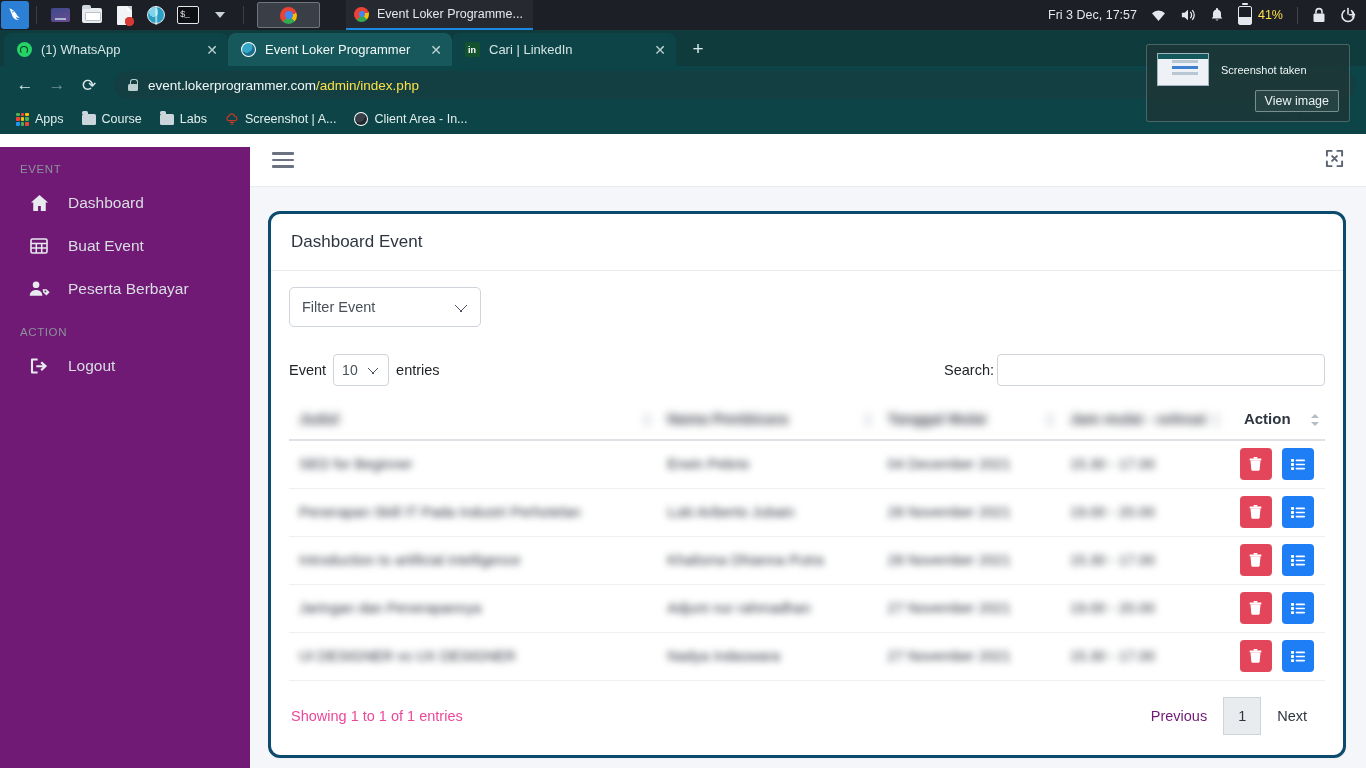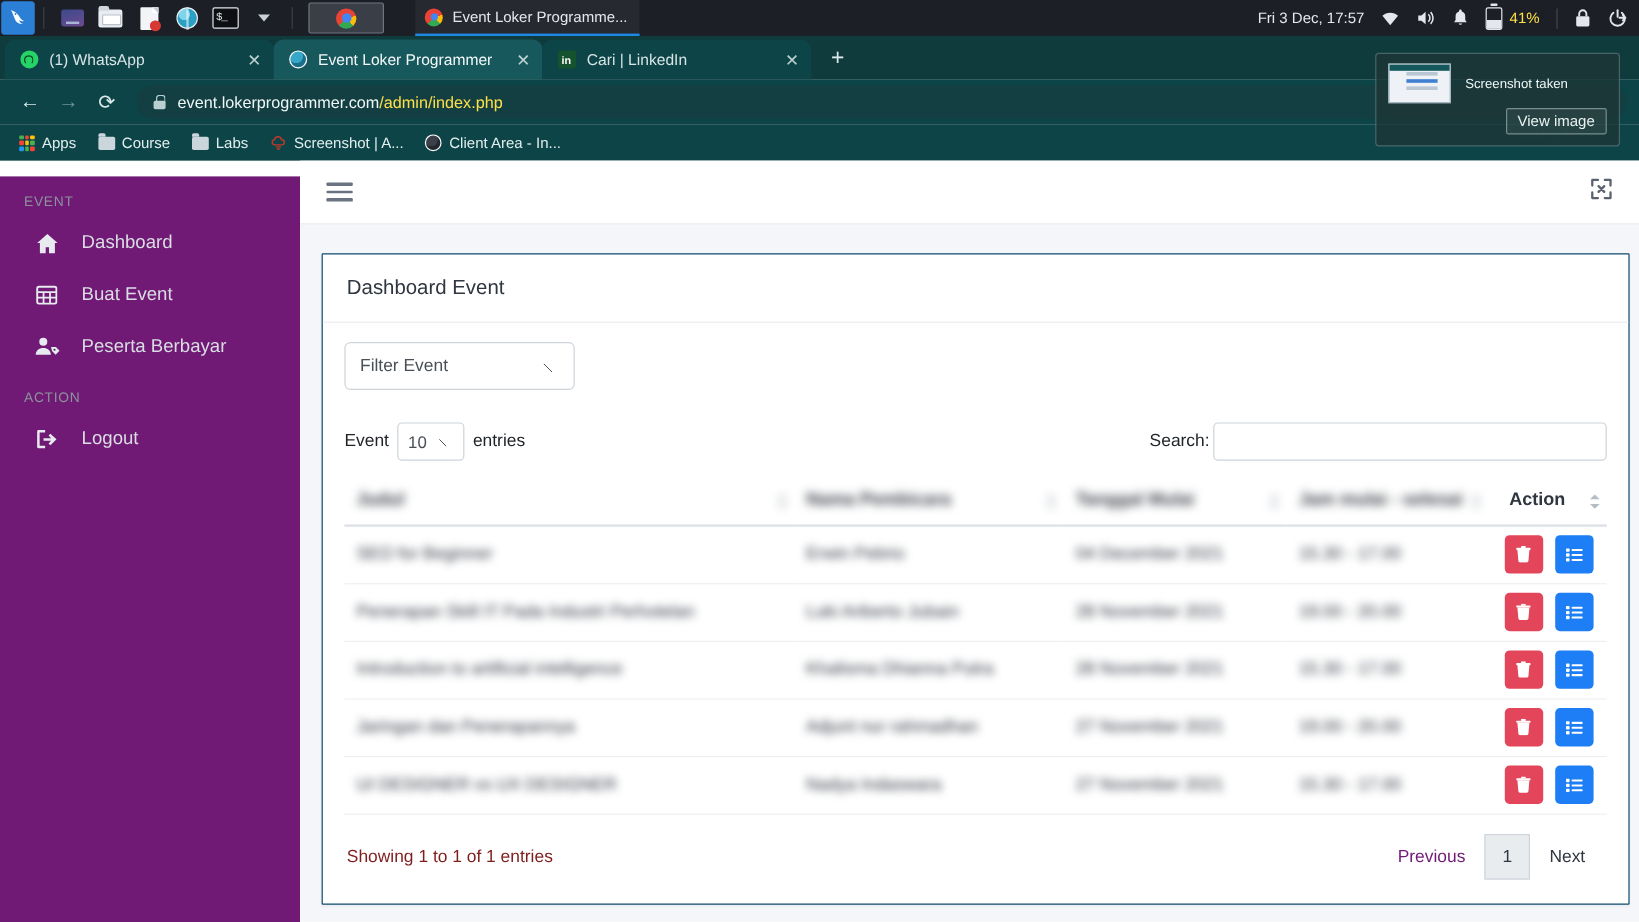--- a/index.html
+++ b/index.html
@@ -169,21 +169,21 @@
   .side-ic { width:22px; display:flex; align-items:center; justify-content:center; color:#e7eaee; flex:none; }
 
   #content { position:absolute; left:250px; top:0; width:1116px; height:634px; background:#f4f6f9; }
   #topnav { height:52px; background:#fff; display:flex; align-items:center; justify-content:space-between;
      padding:0 22px; box-shadow:0 1px 0 rgba(0,0,0,.04); }
   .burger { width:22px; display:flex; flex-direction:column; gap:4px; }
   .burger i { display:block; height:2.4px; background:#6b7280; border-radius:1px; }
   .expand-ic { color:#5a6270; }
 
   #card {
-    margin:25px 8px 0 18px; background:#fff; border:1px solid #0c4a6e; border-radius:1px;
+    margin:25px 20px 0 18px; background:#fff; border:3px solid #0c4a6e; border-radius:12px;
     box-shadow:0 1px 2px rgba(0,0,0,.04);
   }
   #card-head { padding:18px 20px; border-bottom:1px solid #e9ecef; }
   #card-title { font-size:17px; color:#2f3640; font-weight:normal; }
   #card-body { padding:16px 18px 12px 18px; }
 
   .filter-select {
     width:192px; height:40px; border:1px solid #ced4da; border-radius:5px;
     background:#fff; color:#495057; font-size:14.5px; padding:0 12px;
     font-family:"Liberation Sans",sans-serif;
@@ -237,21 +237,21 @@
   tbody td.blurred { filter:blur(3.6px); }
   .btn-act {
     width:32px;height:32px;border:none;border-radius:4px;display:inline-flex;
     align-items:center;justify-content:center;vertical-align:middle;
   }
   .btn-del { background:#e3455a; }
   .btn-detail { background:#1d7ef5; margin-left:6px; }
 
   .dt-footer { display:flex; align-items:center; justify-content:space-between;
      padding:16px 2px 8px 2px; }
-  .dt-info { font-size:14.5px; color:#7f1d1d; }
+  .dt-info { font-size:14.5px; color:#ec4899; }
   .pager { display:flex; align-items:center; }
   .pg { font-size:14.5px; color:#701a75; padding:0 16px; height:38px; display:flex;
      align-items:center; }
   .pg-num { width:38px; height:38px; border:1px solid #ced4da; background:#e9ecef;
      display:flex; align-items:center; justify-content:center; font-size:14.5px;
      color:#2f3640; }
 
   
   #toast {
     position:absolute; left:1146px; top:44px; width:204px; height:78px;

